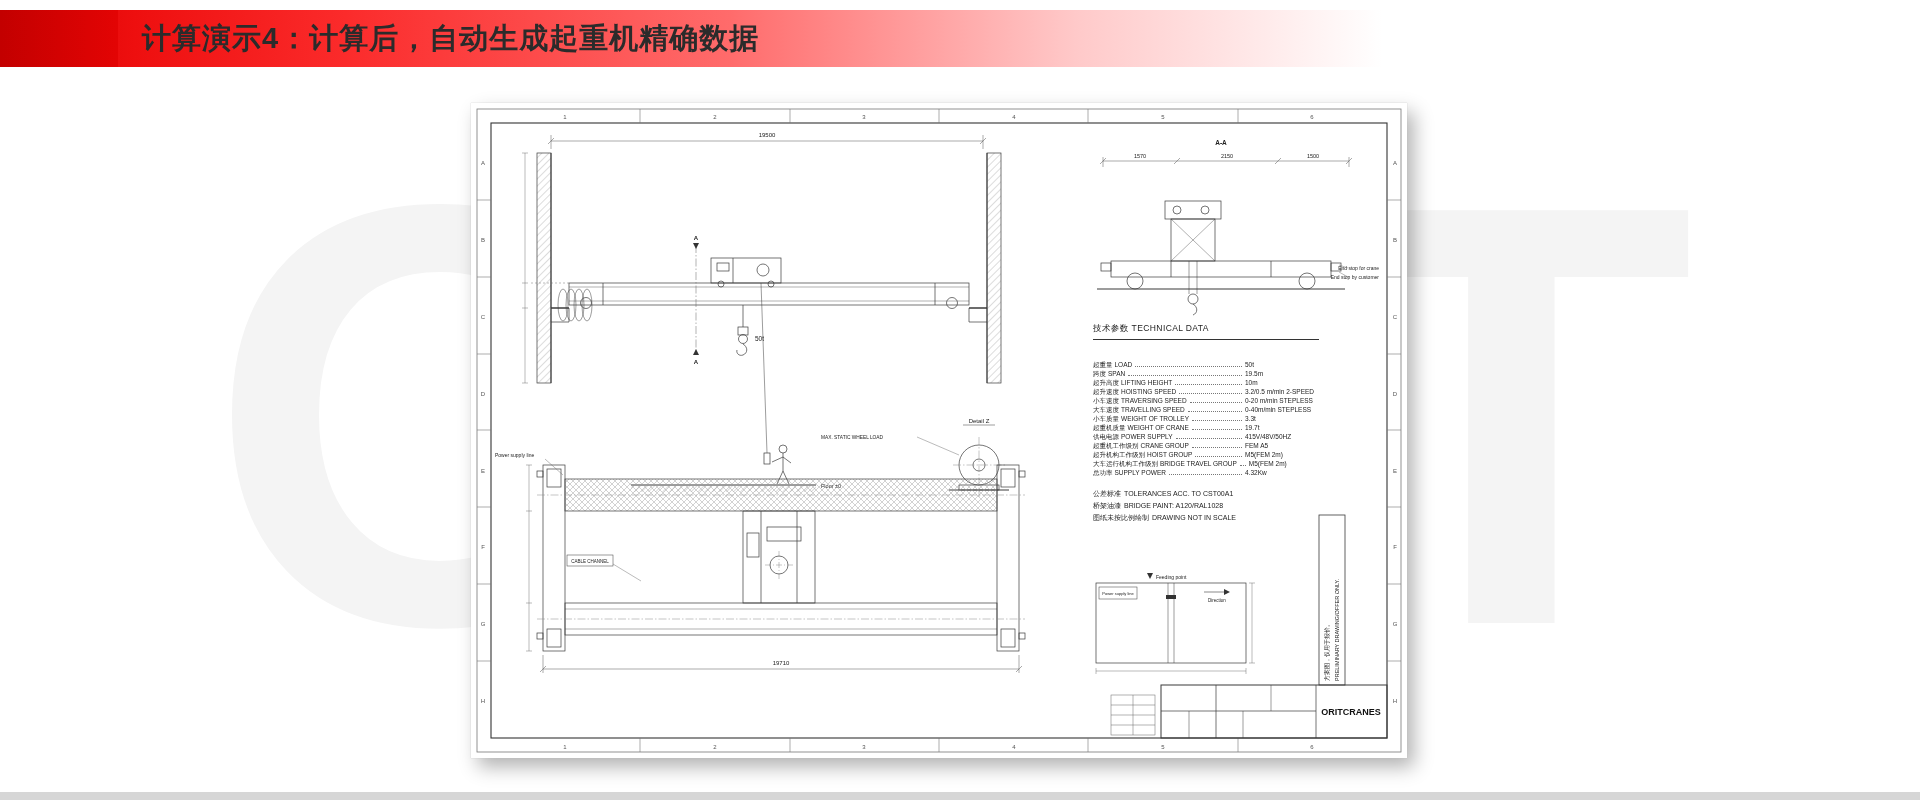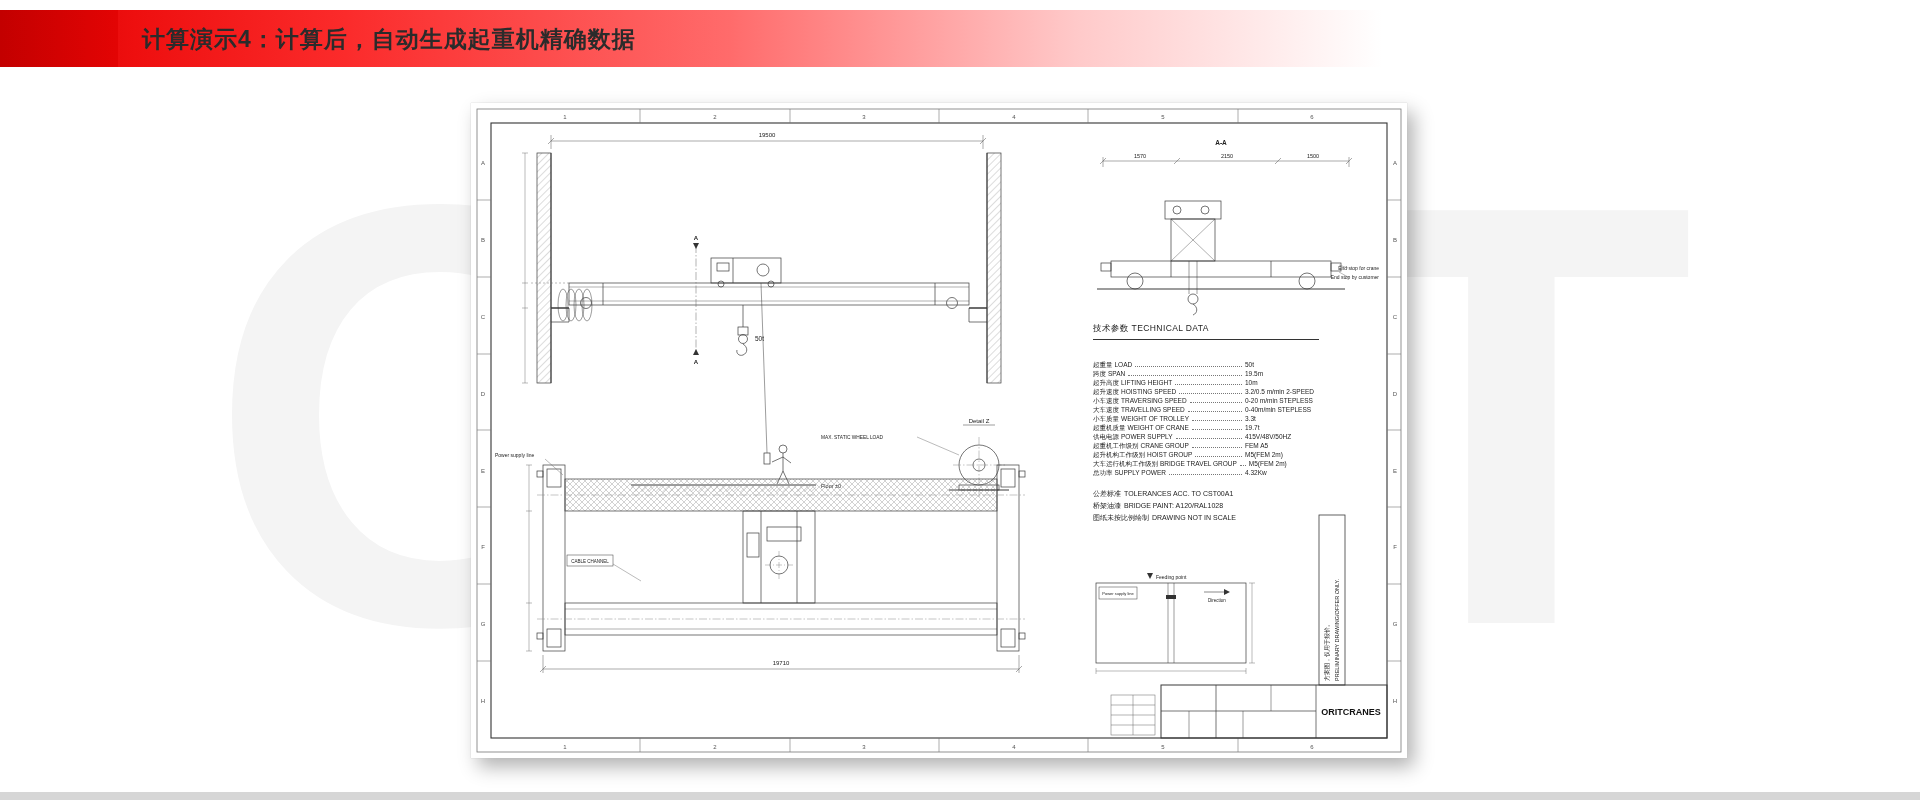--- a/index.html
+++ b/index.html
@@ -8,21 +8,21 @@
   
   .watermark{position:absolute;top:30px;left:0;width:100%;height:770px;display:flex;
              align-items:center;justify-content:center;font-size:600px;font-weight:bold;
              color:#f4f4f4;letter-spacing:18px;z-index:0;user-select:none;}
   
   .banner{position:absolute;top:10px;left:0;width:100%;height:57px;z-index:3;
           background:linear-gradient(90deg,#d50000 0%,#ee0f0f 7%,#fb2b2b 18%,#ff6b6b 38%,#ffc9c9 56%,#ffffff 72%);}
   .banner-accent{position:absolute;left:0;top:0;width:118px;height:100%;
                  background:linear-gradient(90deg,#c30000,#e30404);}
   .banner-title{position:absolute;left:142px;top:50%;transform:translateY(-50%);
-                font-size:23px;font-weight:bold;color:#2b2b2b;letter-spacing:1px;white-space:nowrap;text-align:center;}
+                font-size:29px;font-weight:bold;color:#2b2b2b;letter-spacing:1px;white-space:nowrap;text-align:center;}
   .bottom-strip{position:absolute;left:0;bottom:0;width:100%;height:8px;background:#d6d6d6;z-index:2;}
   
   .paper{position:absolute;left:471px;top:103px;width:936px;height:655px;background:#ffffff;z-index:2;
          box-shadow:0 0 1px #bbbbbb,7px 9px 18px rgba(0,0,0,0.30);}
   .paper svg{position:absolute;left:0;top:0;display:block;}
   
   .techdata{position:absolute;left:622px;top:220px;width:226px;color:#1c1c1c;}
   .td-title{font-size:8.5px;font-weight:normal;letter-spacing:0.4px;border-bottom:0.5px solid #333;
             padding-bottom:4px;margin-bottom:20px;white-space:nowrap;}
   .td-title .en{margin-left:3px;}

